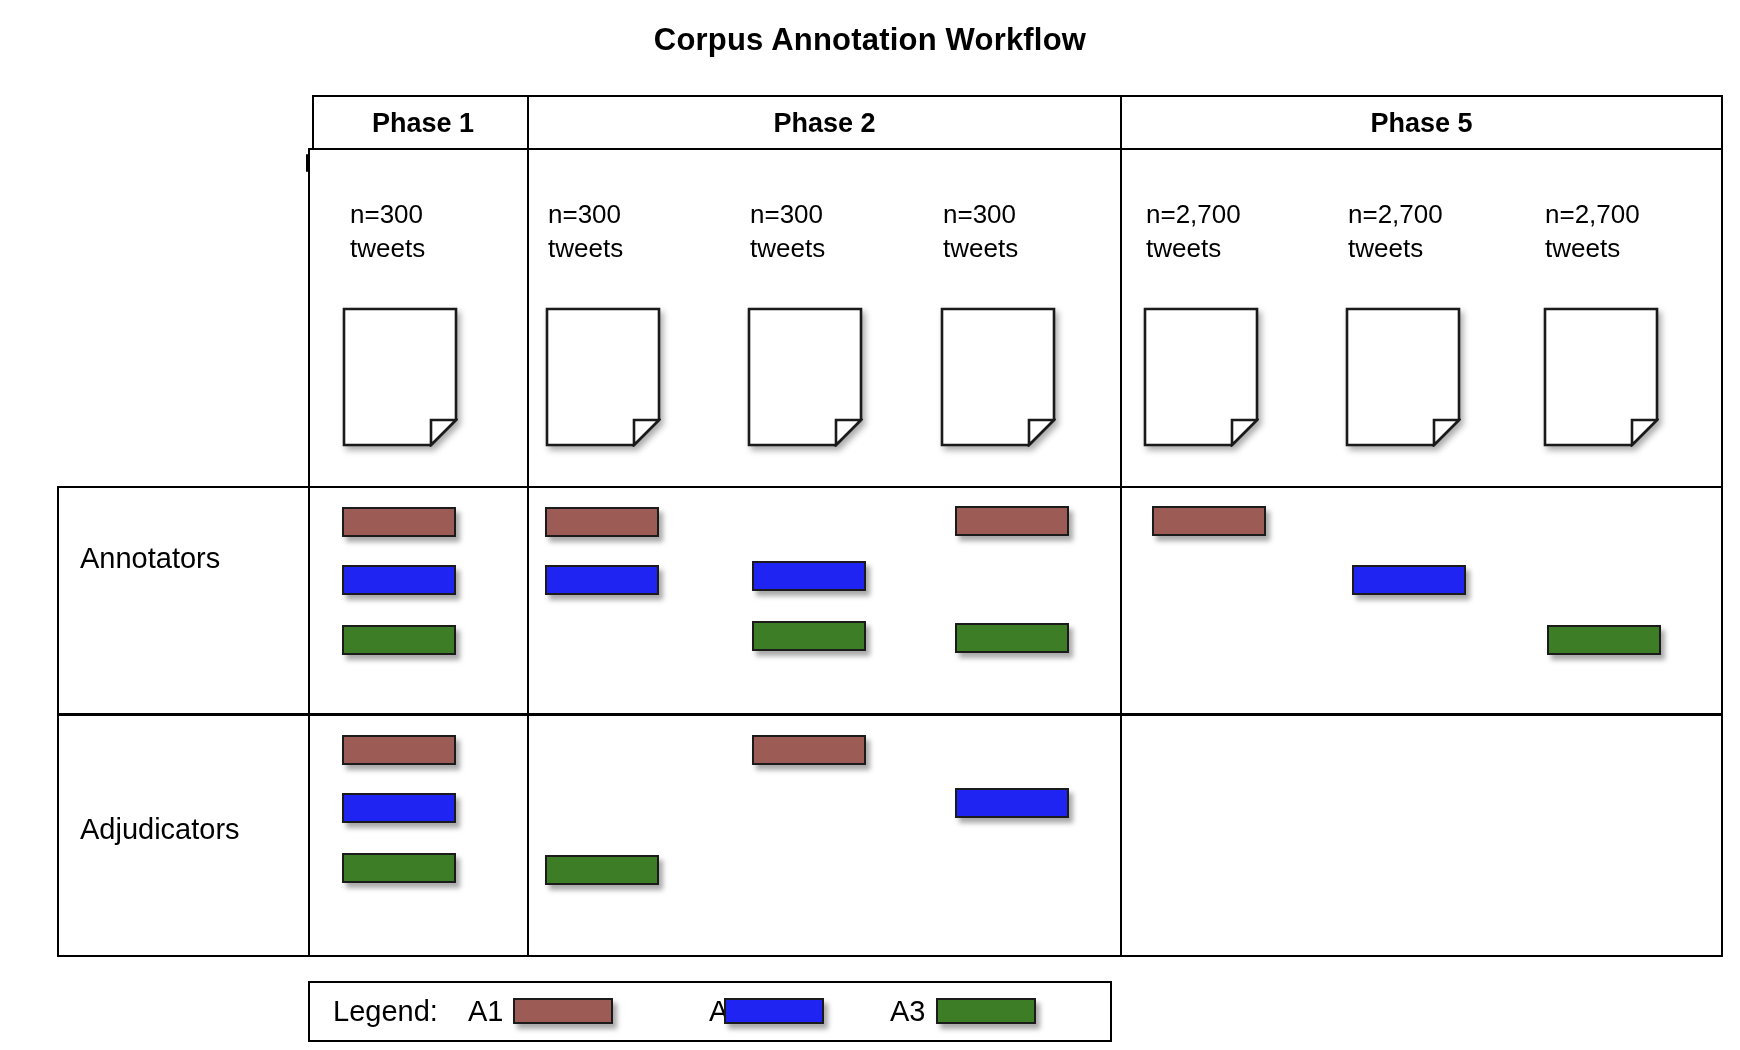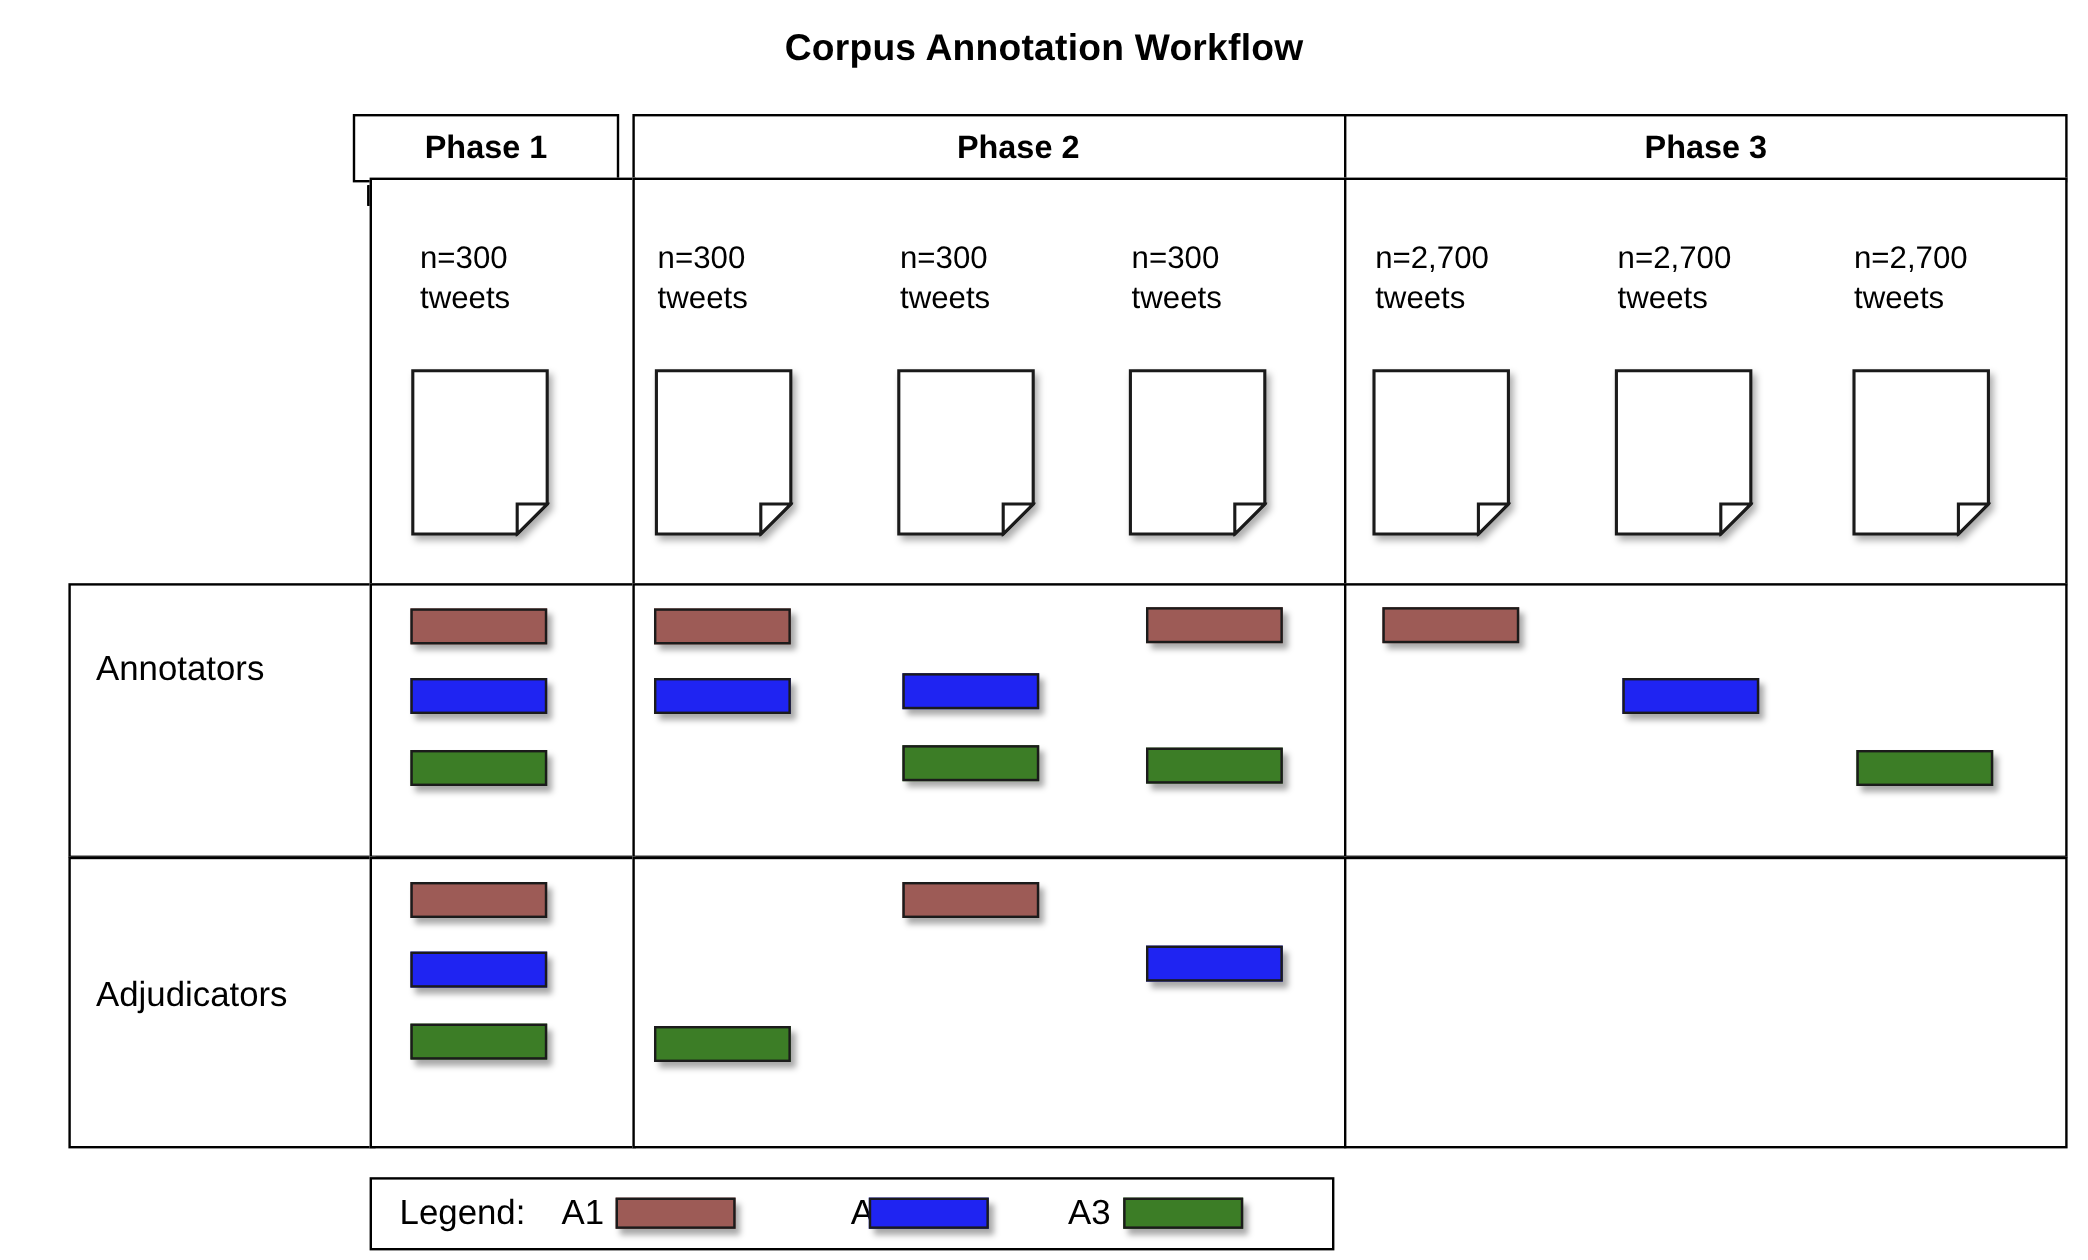--- a/index.html
+++ b/index.html
@@ -56,28 +56,28 @@
     box-shadow:4px 5px 5px rgba(0,0,0,.34);
   }
 </style>
 </head>
 <body>
 
 <div id="stage">
 
   <div class="ttl">Corpus Annotation Workflow</div>
 
-  <div class="phbox" style="left:294px;top:95px;width:218px;height:53px;">
+  <div class="phbox" style="left:312px;top:95px;width:218px;height:53px;">
     <span>Phase 1</span>
   </div>
-  <div class="phbox" style="left:527px;top:95px;width:591px;height:53px;padding-left:24px;">
+  <div class="phbox" style="left:527px;top:95px;width:591px;height:53px;">
     <span>Phase 2</span>
   </div>
   <div class="phbox" style="left:1120px;top:95px;width:599px;height:53px;">
-    <span>Phase 3</span>
+    <span>Phase 5</span>
   </div>
 
   <div class="arrseg" style="left:306px;top:150px;width:234px;">
     <svg width="234" height="26" viewBox="0 0 234 26">
       <path d="M0,5 L205,5 L205,0 L233,13 L205,26 L205,21 L0,21 Z" fill="#000000" stroke="#000000" stroke-width="1.5"></path>
     </svg>
   </div>
 
   <div class="arrseg" style="left:532px;top:150px;width:602px;">
     <svg width="602" height="26" viewBox="0 0 602 26">

